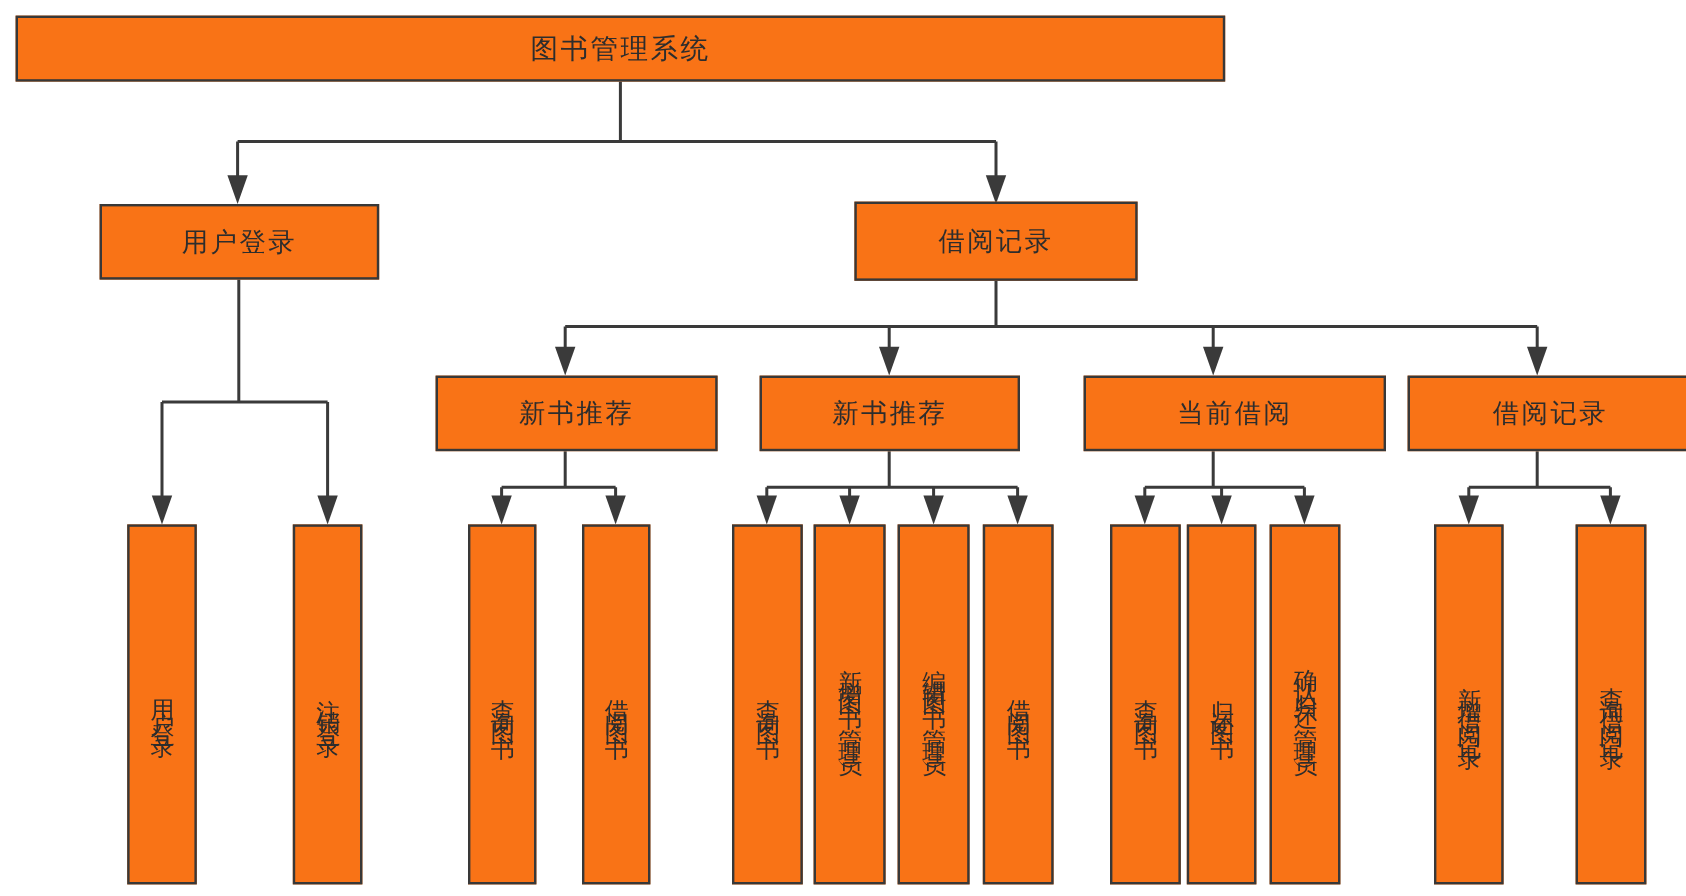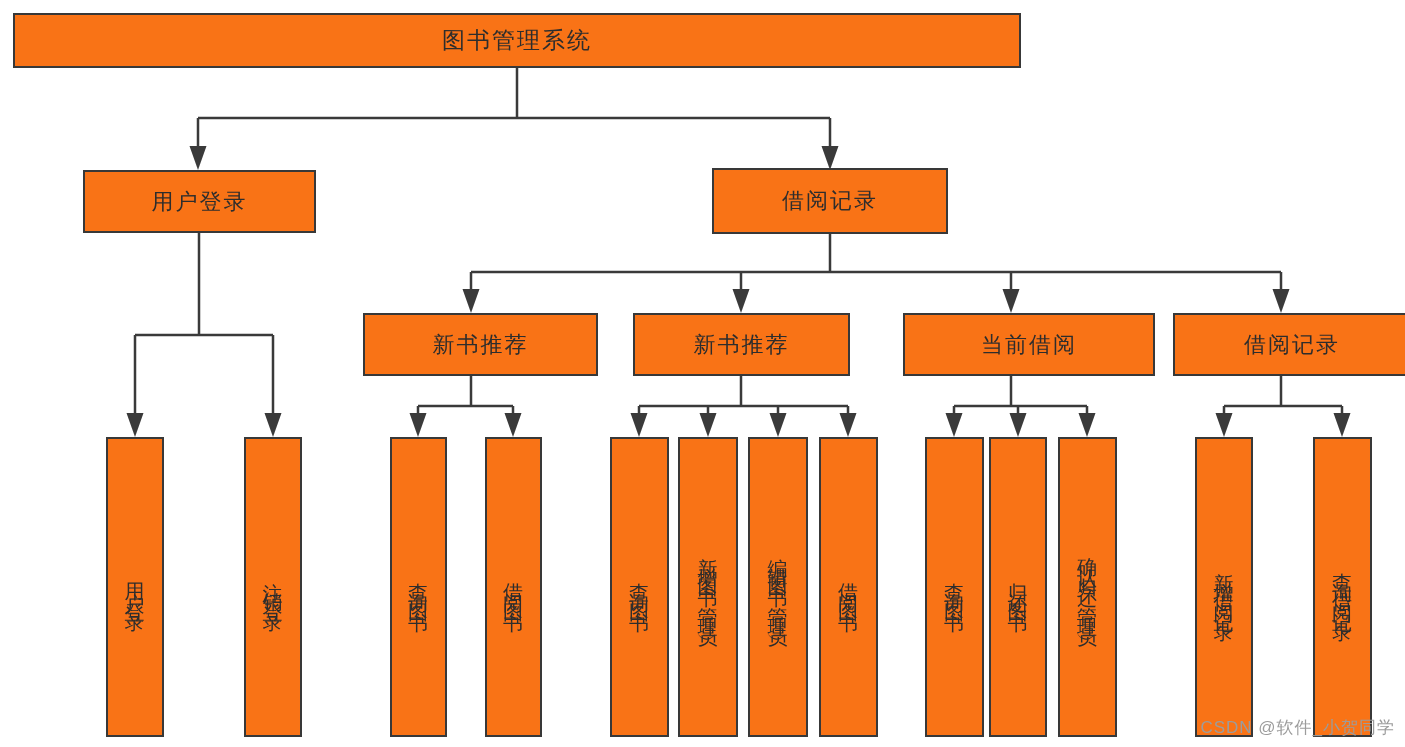--- a/index.html
+++ b/index.html
@@ -122,15 +122,14 @@
   <div class="node v-node" style="left:748px;top:437px;width:60px;height:300px;">编辑图书（管理员）</div>
   <div class="node v-node" style="left:819px;top:437px;width:59px;height:300px;">借阅图书</div>
 
   <div class="node v-node" style="left:925px;top:437px;width:59px;height:300px;">查询图书</div>
   <div class="node v-node" style="left:989px;top:437px;width:58px;height:300px;">归还图书</div>
   <div class="node v-node" style="left:1058px;top:437px;width:59px;height:300px;">确认归还（管理员）</div>
 
   <div class="node v-node" style="left:1195px;top:437px;width:58px;height:300px;">新增借阅记录</div>
   <div class="node v-node" style="left:1313px;top:437px;width:59px;height:300px;">查询借阅记录</div>
 
-  <div class="watermark">CSDN @软件_小贺同学</div>
 
 </div>
 
 </body></html>

